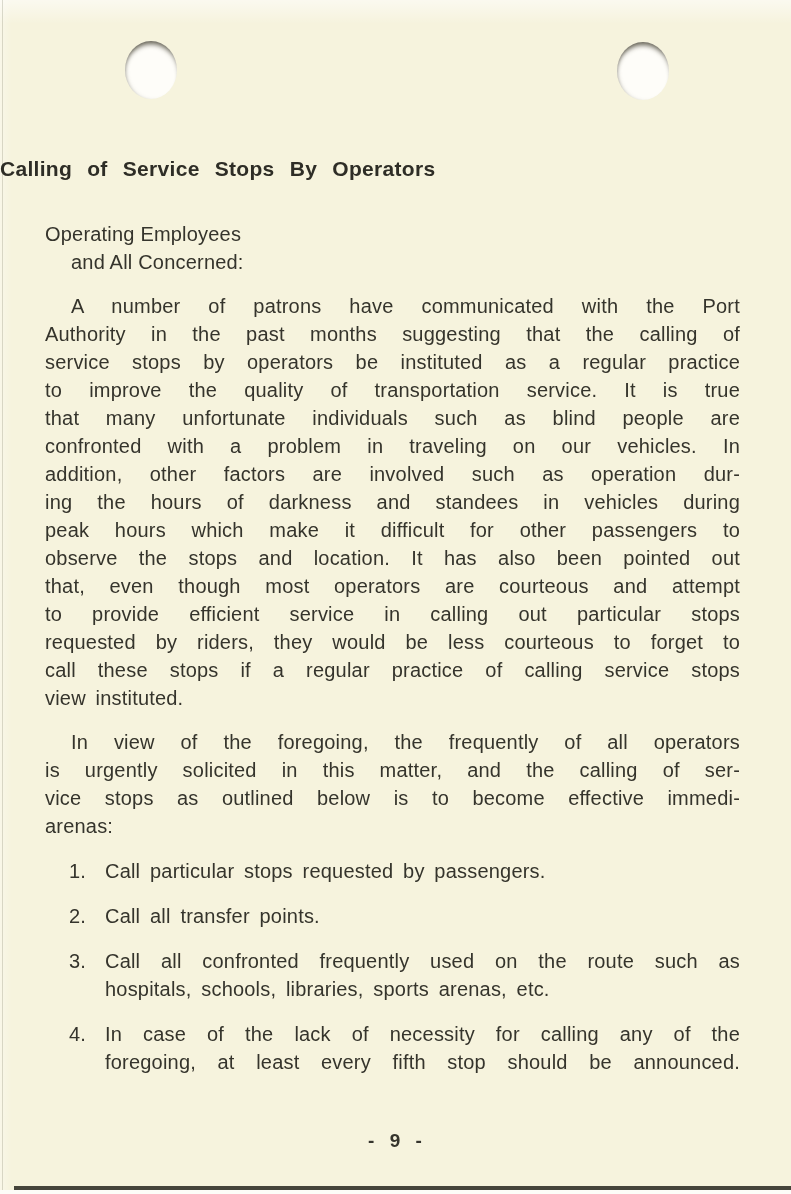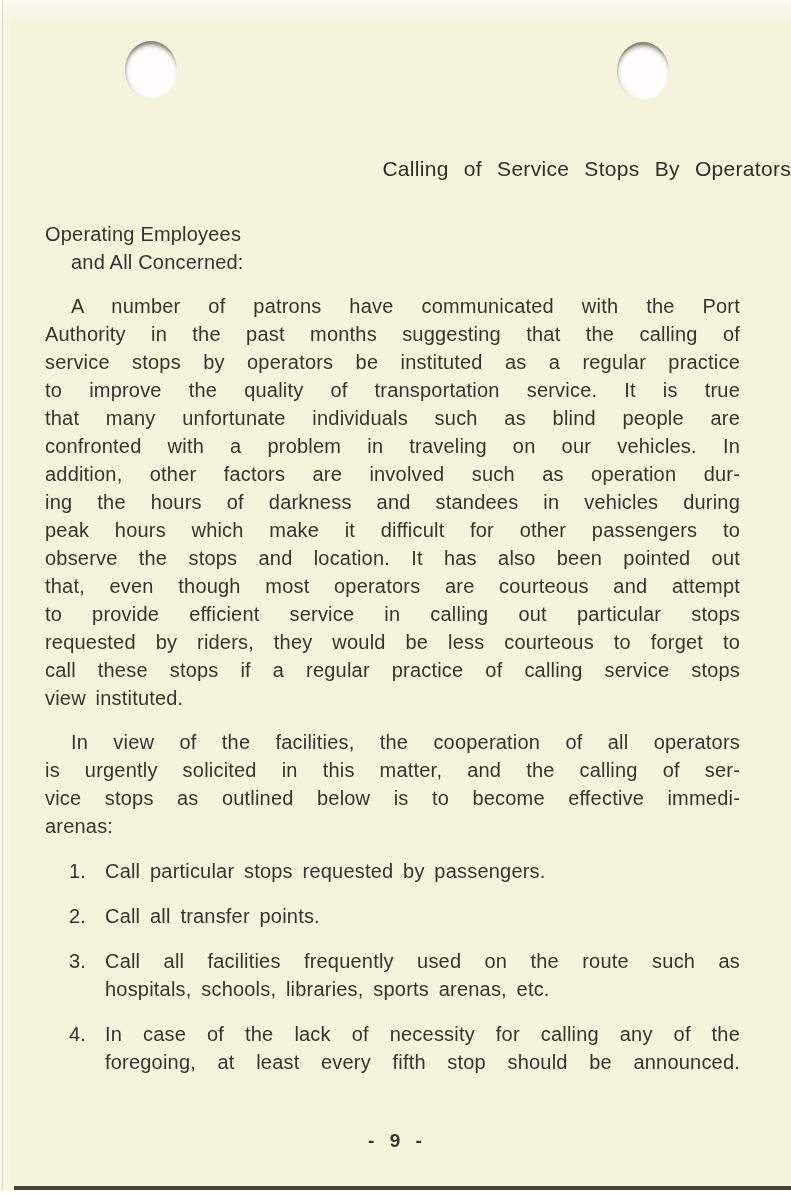--- a/index.html
+++ b/index.html
@@ -25,23 +25,23 @@
                 inset 3px 0 4px -3px rgba(85,82,68,.5);
   }
   .hole-left  { left: 125px; top: 41px; }
   .hole-right { left: 617px; top: 42px; }
 
   .title {
     position: absolute;
     left: 0; right: 0;
     top: 157px;
     margin: 0;
-    text-align: right;
+    text-align: left;
     font-size: 21px;
-    font-weight: 400;
+    font-weight: 700;
     letter-spacing: .3px;
     word-spacing: 9px;
     color: #2e2d26;
   }
 
   .content {
     position: absolute;
     left: 45px;
     top: 220px;
     width: 695px;
@@ -130,21 +130,21 @@
       <div class="jline">peak hours which make it difficult for other passengers to</div>
       <div class="jline">observe the stops and location.  It has also been pointed out</div>
       <div class="jline">that, even though most operators are courteous and attempt</div>
       <div class="jline">to provide efficient service in calling out particular stops</div>
       <div class="jline">requested by riders, they would be less courteous to forget to</div>
       <div class="jline">call these stops if a regular practice of calling service stops</div>
       <div class="nline">view instituted.</div>
     </div>
 
     <div class="para">
-      <div class="jline indent">In view of the facilities, the cooperation of all operators</div>
+      <div class="jline indent">In view of the foregoing, the frequently of all operators</div>
       <div class="jline">is urgently solicited in this matter, and the calling of ser-</div>
       <div class="jline">vice stops as outlined below is to become effective immedi-</div>
       <div class="nline">arenas:</div>
     </div>
 
     <div class="list">
 
       <div class="item">
         <span class="num">1.</span>
         <div class="item-lines">
@@ -155,21 +155,21 @@
       <div class="item">
         <span class="num">2.</span>
         <div class="item-lines">
           <div class="nline">Call all transfer points.</div>
         </div>
       </div>
 
       <div class="item">
         <span class="num">3.</span>
         <div class="item-lines">
-          <div class="jline">Call all facilities frequently used on the route such as</div>
+          <div class="jline">Call all confronted frequently used on the route such as</div>
           <div class="nline">hospitals, schools, libraries, sports arenas, etc.</div>
         </div>
       </div>
 
       <div class="item">
         <span class="num">4.</span>
         <div class="item-lines">
           <div class="jline">In case of the lack of necessity for calling any of the</div>
           <div class="jline">foregoing, at least every fifth stop should be announced.</div>
         </div>

